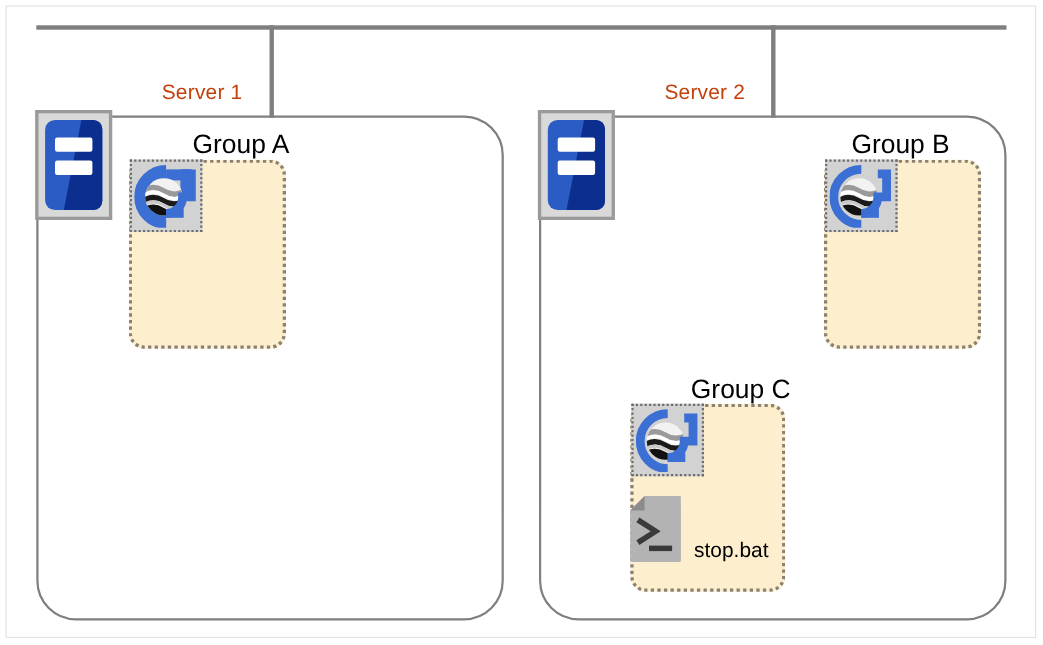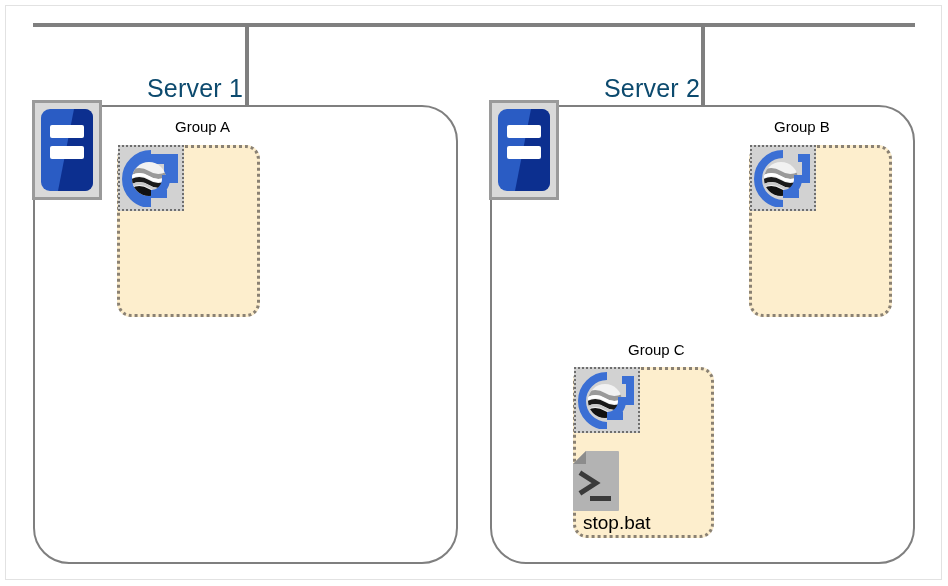--- a/index.html
+++ b/index.html
@@ -45,22 +45,22 @@
   .server-box {
     position: absolute;
     border: 2.5px solid #7f7f7f;
     border-radius: 36px;
     background: transparent;
     box-sizing: border-box;
   }
 
   .server-label {
     position: absolute;
-    font-size: 25px;
-    color: #0c4a6e;
+    font-size: 19px;
+    color: #c2410c;
     white-space: nowrap;
     letter-spacing: 0.2px;
   }
 
   
   .server-icon {
     position: absolute;
     width: 70px;
     height: 100px;
     background: #d9d9d9;
@@ -75,21 +75,21 @@
   
   .group-box {
     position: absolute;
     background: #fdeecd;
     border: 3px dotted #8a8173;
     border-radius: 14px;
     box-sizing: border-box;
   }
   .group-label {
     position: absolute;
-    font-size: 15px;
+    font-size: 24px;
     color: #000000;
     white-space: nowrap;
   }
 
   
   .g-icon {
     position: absolute;
     width: 66px;
     height: 66px;
     background: #d2d2d2;
@@ -98,22 +98,21 @@
     display: flex;
     align-items: center;
     justify-content: center;
   }
   .g-icon svg { display: block; }
 
   
   .bat-item {
     position: absolute;
     display: flex;
-    align-items: flex-start;
-    flex-direction: column;
+    align-items: flex-end;
   }
   .bat-icon { width: 48px; height: 62px; display:block; }
   .bat-label {
     font-size: 19px;
     color: #000000;
     margin-left: 11px;
     white-space: nowrap;
   }
 </style>
 </head>

